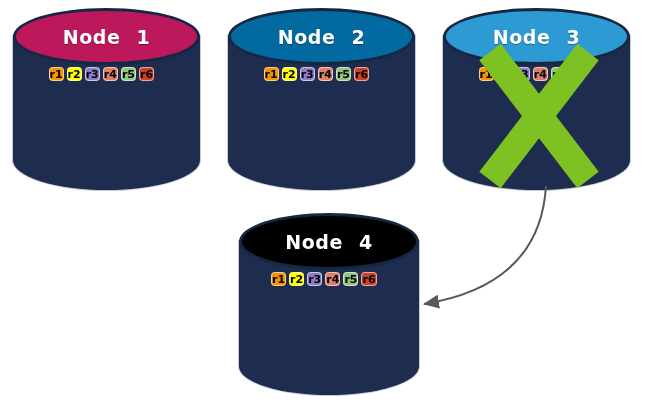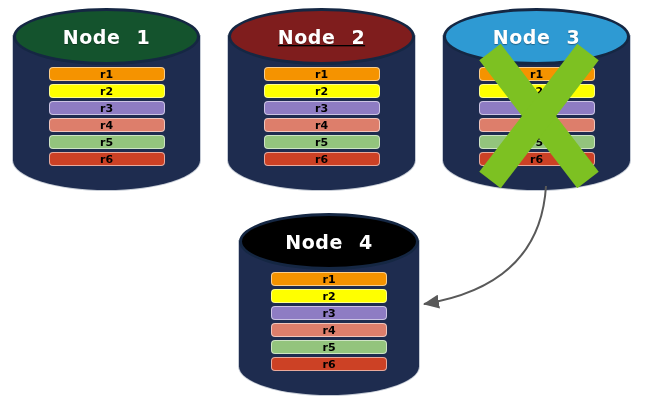--- a/index.html
+++ b/index.html
@@ -18,54 +18,54 @@
     position:absolute;left:0;top:0;width:100%;height:57px;
     border-radius:50%;border:3px solid #152743;box-sizing:border-box;
     display:flex;align-items:center;justify-content:center;z-index:2;
   }
   .node-title{
     color:#fff;font-size:19px;font-weight:bold;letter-spacing:.5px;
     word-spacing:9px;text-shadow:0 1px 1px rgba(0,0,0,.35);
   }
   .bars{
     position:absolute;left:50%;transform:translateX(-50%);top:59px;width:116px;
-    display:flex;flex-direction:column;gap:3px;z-index:3;
+    display:flex;flex-direction:row;gap:3px;z-index:3;
   }
   .bar{
     height:14px;border-radius:4px;border:1px solid rgba(255,255,255,.55);
     box-sizing:border-box;display:flex;align-items:center;justify-content:center;
     font-size:11px;font-weight:bold;color:#000;line-height:1;
   }
 
   .x-mark{position:absolute;left:30px;top:36px;z-index:5;}
   .arrow-layer{position:absolute;left:0;top:0;z-index:6;pointer-events:none;}
 </style>
 </head>
 <body>
 
 <div id="canvas">
 
   <div class="node" style="left:13px;top:8px;">
     <div class="cyl-body" style="background: rgb(30, 44, 79);"></div>
-    <div class="cyl-top" style="background: #14532d;">
+    <div class="cyl-top" style="background: #be185d;">
       <span class="node-title">Node 1</span>
     </div>
     <div class="bars">
       <div class="bar" style="background: rgb(245, 147, 0);">r1</div>
       <div class="bar" style="background: rgb(255, 255, 0);">r2</div>
       <div class="bar" style="background: rgb(142, 124, 195);">r3</div>
       <div class="bar" style="background: rgb(221, 126, 107);">r4</div>
       <div class="bar" style="background: rgb(147, 196, 125);">r5</div>
       <div class="bar" style="background: rgb(204, 65, 37);">r6</div>
     </div>
   </div>
 
   <div class="node" style="left:228px;top:8px;">
     <div class="cyl-body" style="background: rgb(30, 44, 79);"></div>
-    <div class="cyl-top" style="background: #7f1d1d; text-decoration: underline;">
+    <div class="cyl-top" style="background: #0369a1;">
       <span class="node-title">Node 2</span>
     </div>
     <div class="bars">
       <div class="bar" style="background: rgb(245, 147, 0);">r1</div>
       <div class="bar" style="background: rgb(255, 255, 0);">r2</div>
       <div class="bar" style="background: rgb(142, 124, 195);">r3</div>
       <div class="bar" style="background: rgb(221, 126, 107);">r4</div>
       <div class="bar" style="background: rgb(147, 196, 125);">r5</div>
       <div class="bar" style="background: rgb(204, 65, 37);">r6</div>
     </div>

